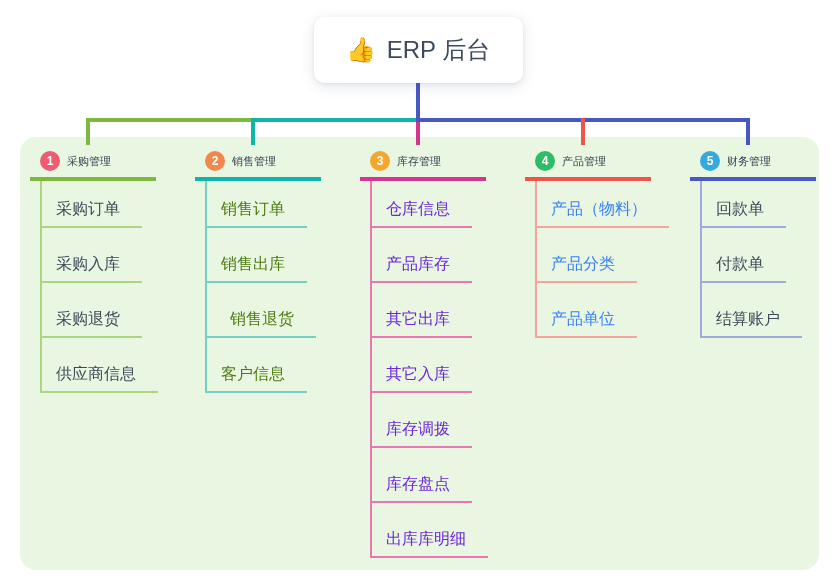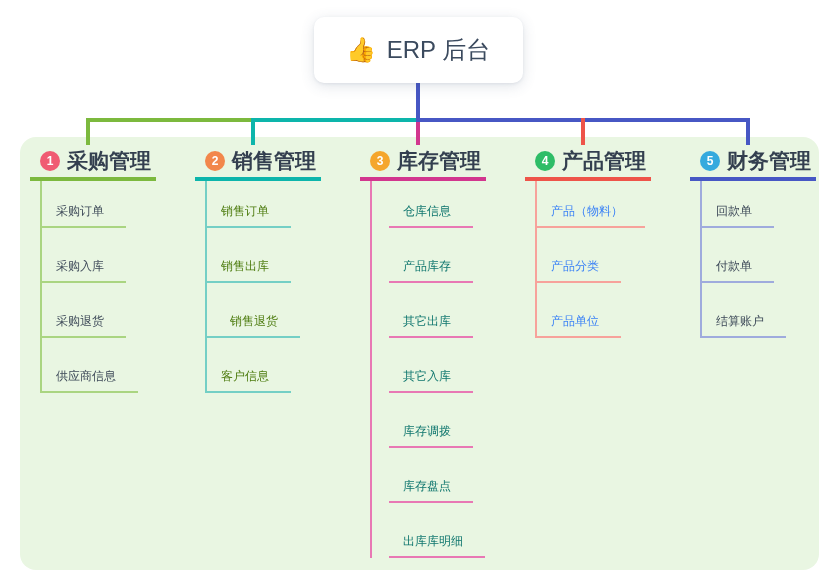--- a/index.html
+++ b/index.html
@@ -29,26 +29,26 @@
   .dp3{left:581px;}
   .dp4{left:746px;}
 
   
   .branch{position:absolute;top:145px;width:155px;}
   .b0{left:30px;}.b1{left:195px;}.b2{left:360px;}.b3{left:525px;}.b4{left:690px;}
   .branch-title{width:116px;height:32px;box-sizing:content-box;border-bottom:4px solid #999;
     display:flex;align-items:center;gap:7px;padding-left:10px;cursor:pointer;}
   .badge{width:20px;height:20px;border-radius:50%;color:#ffffff;font-size:12px;font-weight:bold;
     display:flex;align-items:center;justify-content:center;flex:0 0 auto;}
-  .branch-label{font-size:21px;font-weight:700;white-space:nowrap;}
+  .branch-label{font-size:11px;font-weight:400;white-space:nowrap;}
 
   .children{margin-left:10px;border-left:2px solid #ccc;}
   .child{height:55px;display:flex;align-items:flex-end;cursor:pointer;}
   .child:first-child{height:47px;}
-  .child .node{border-bottom:2px solid #ccc;padding:0 22px 6px 14px;font-size:12px;white-space:nowrap;}
+  .child .node{border-bottom:2px solid #ccc;padding:0 22px 6px 14px;font-size:16px;white-space:nowrap;}
 </style>
 </head>
 <body>
 
 <div class="canvas">
 
   <div class="panel" style="background-color: rgb(233, 246, 226);"></div>
 
   <div class="conn root-v" style="background-color: rgb(71, 87, 196);"></div>
   <div class="conn bus seg0" style="background-color: rgb(124, 185, 62);"></div>
@@ -105,21 +105,21 @@
           <span class="node" style="border-bottom-color: rgb(116, 207, 197);">客户信息</span>
         </div>
     </div>
   </div>
 
   <div class="branch b2">
     <div class="branch-title" style="border-bottom-color: rgb(210, 54, 142); color: rgb(51, 63, 79);">
       <span class="badge" style="background-color: rgb(245, 166, 44);">3</span>
       <span class="branch-label">库存管理</span>
     </div>
-    <div class="children" style="border-left-color: rgb(232, 120, 180); color: #0f766e; padding-left: 17px;">
+    <div class="children" style="border-left-color: rgb(232, 120, 180); color: #6d28d9;">
       <div class="child">
           <span class="node" style="border-bottom-color: rgb(232, 120, 180);">仓库信息</span>
         </div>
       <div class="child">
           <span class="node" style="border-bottom-color: rgb(232, 120, 180); margin-top: 44px;">产品库存</span>
         </div>
       <div class="child">
           <span class="node" style="border-bottom-color: rgb(232, 120, 180);">其它出库</span>
         </div>
       <div class="child">

